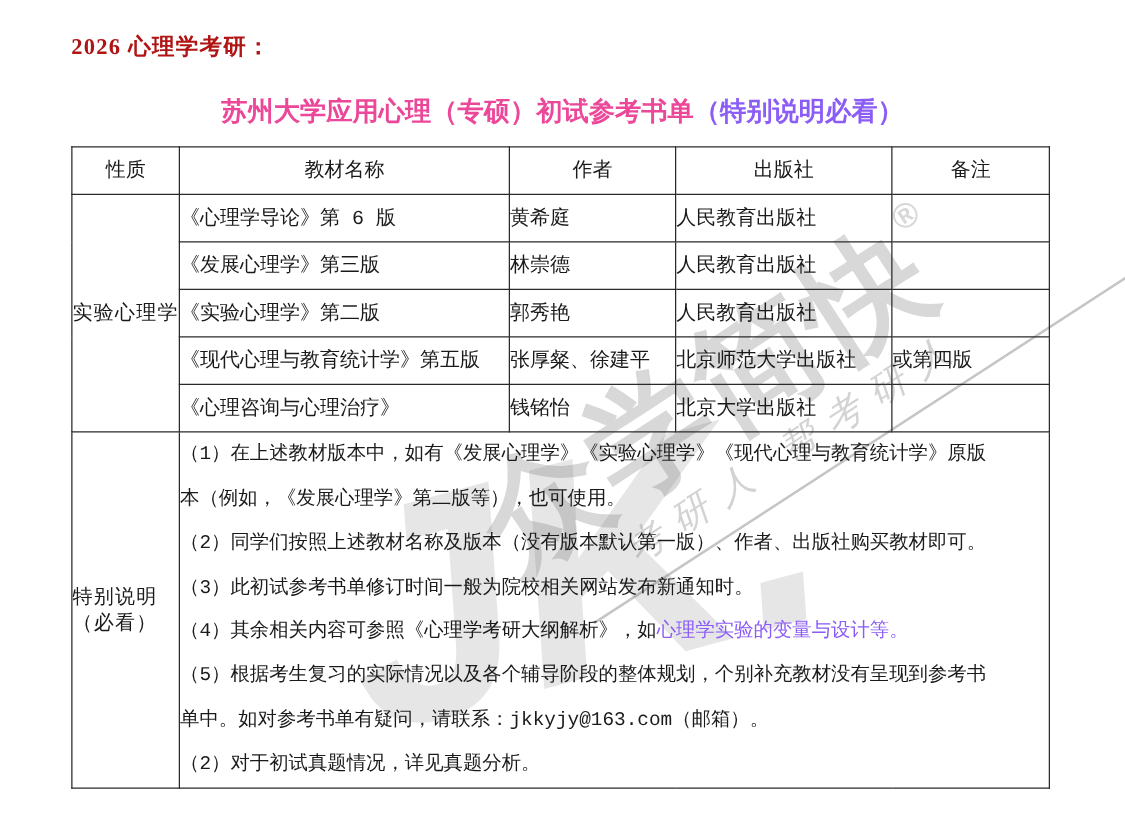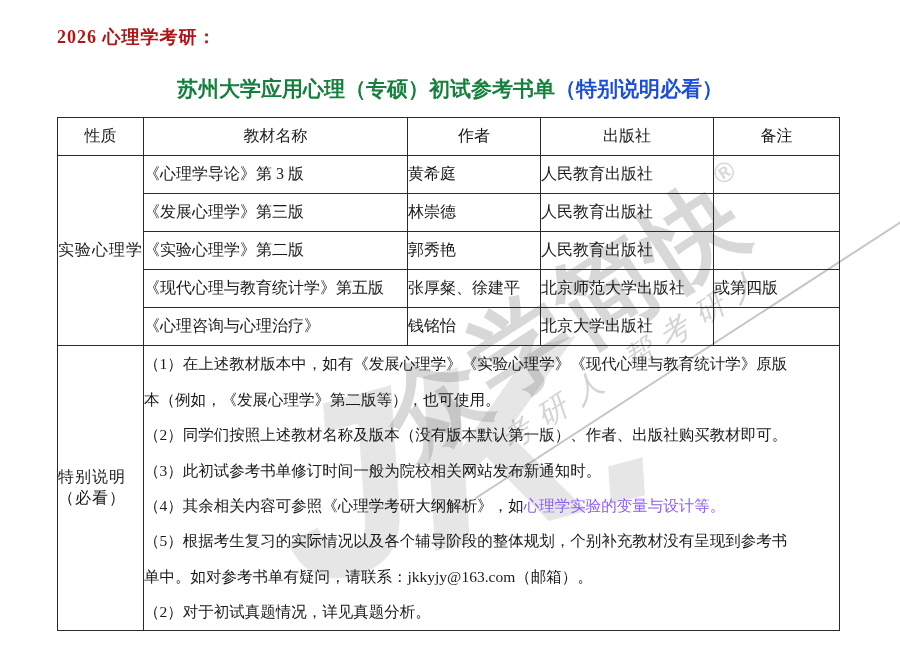--- a/index.html
+++ b/index.html
@@ -51,36 +51,37 @@
     font-size:18px;font-weight:bold;color:#b01414;
     letter-spacing:1px;
   }
   .title{
     position:absolute;left:0;top:75px;width:900px;
     text-align:center;
     font-family:"Liberation Sans","DejaVu Sans",sans-serif;
     font-size:21px;font-weight:bold;
     white-space:nowrap;
   }
-  .title .t-black{color:#15803d;}
-  .title .t-red{color:#1d4ed8;}
+  .title .t-black{color:#ec4899;}
+  .title .t-red{color:#8b5cf6;}
 
   table.ref{
     position:absolute;left:57px;top:117px;
     width:782px;table-layout:fixed;
     border-collapse:collapse;
     background:transparent;
   }
   table.ref td,table.ref th{
     border:1px solid #2a2a2a;
     font-size:16px;font-weight:normal;
     vertical-align:middle;
     color:#1a1a1a;
     padding:0;
     background:transparent;
+    font-family:Liberation Mono, monospace;
   }
   tr.hdr{height:38px;}
   tr.book{height:38px;}
   tr.special{height:285px;}
   td.redlabel{
     color:#c00000;font-weight:bold;font-size:17px;
     letter-spacing:1px;
   }
   td.notes-cell{
     text-align:left;vertical-align:top;
@@ -124,21 +125,21 @@
           <tr class="hdr">
         <th>性质</th>
         <th>教材名称</th>
         <th>作者</th>
         <th>出版社</th>
         <th>备注</th>
       </tr>
 
       <tr class="book">
         <td class="redlabel" rowspan="5">实验心理学</td>
-        <td>《心理学导论》第 3 版</td>
+        <td>《心理学导论》第 6 版</td>
         <td>黄希庭</td>
         <td>人民教育出版社</td>
         <td></td>
       </tr>
       <tr class="book">
         <td>《发展心理学》第三版</td>
         <td>林崇德</td>
         <td>人民教育出版社</td>
         <td></td>
       </tr>

